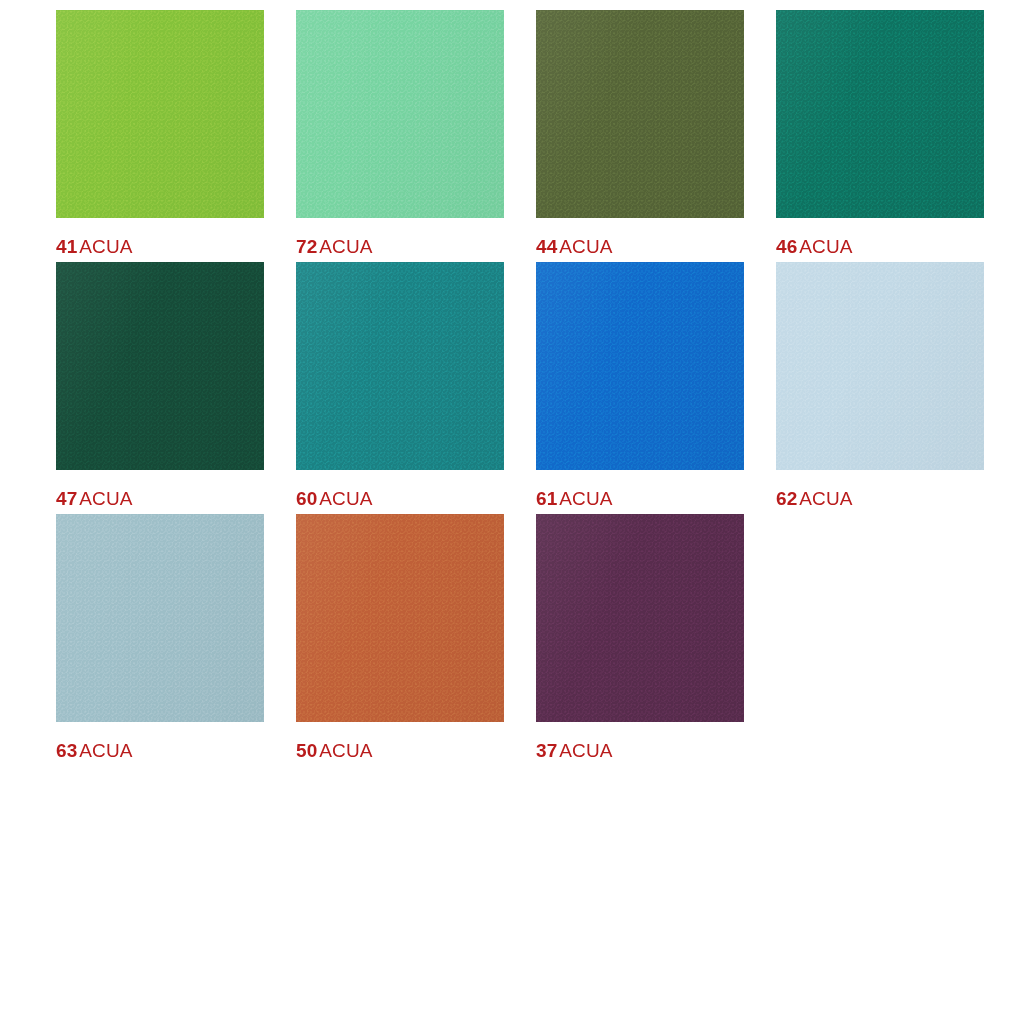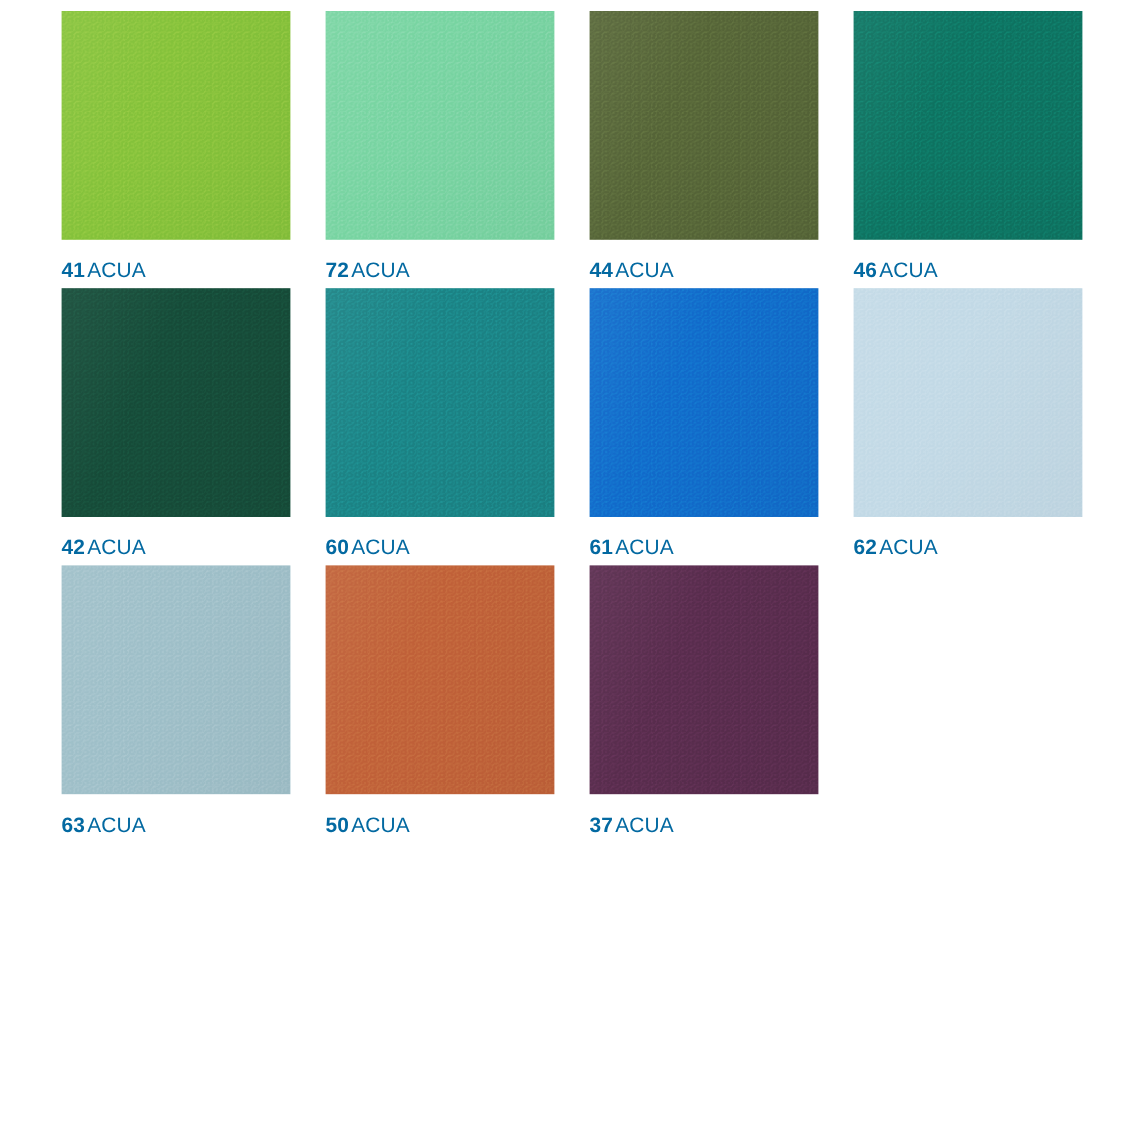--- a/index.html
+++ b/index.html
@@ -83,21 +83,21 @@
         rgba(255,255,255,0.055) 0%,
         rgba(255,255,255,0.000) 38%,
         rgba(0,0,0,0.030) 100%);
     pointer-events: none;
   }
 
   .swatch-label {
     margin-top: 18px;
     font-size: 19px;
     line-height: 22px;
-    color: #0369a1;
+    color: #b91c1c;
     letter-spacing: 0.1px;
     white-space: nowrap;
   }
 
   .swatch-code {
     font-weight: 700;
   }
 
   .swatch-family {
     font-weight: 400;
@@ -120,21 +120,21 @@
       <div class="swatch-cell">
         <div class="swatch-chip" style="background-color: rgb(91, 107, 59);"></div>
         <div class="swatch-label"><span class="swatch-code">44</span><span class="swatch-family">ACUA</span></div>
       </div>
       <div class="swatch-cell">
         <div class="swatch-chip" style="background-color: rgb(14, 122, 103);"></div>
         <div class="swatch-label"><span class="swatch-code">46</span><span class="swatch-family">ACUA</span></div>
       </div>
       <div class="swatch-cell">
         <div class="swatch-chip" style="background-color: rgb(23, 80, 60);"></div>
-        <div class="swatch-label"><span class="swatch-code">42</span><span class="swatch-family">ACUA</span></div>
+        <div class="swatch-label"><span class="swatch-code">47</span><span class="swatch-family">ACUA</span></div>
       </div>
       <div class="swatch-cell">
         <div class="swatch-chip" style="background-color: rgb(28, 138, 140);"></div>
         <div class="swatch-label"><span class="swatch-code">60</span><span class="swatch-family">ACUA</span></div>
       </div>
       <div class="swatch-cell">
         <div class="swatch-chip" style="background-color: rgb(18, 114, 206);"></div>
         <div class="swatch-label"><span class="swatch-code">61</span><span class="swatch-family">ACUA</span></div>
       </div>
       <div class="swatch-cell">

